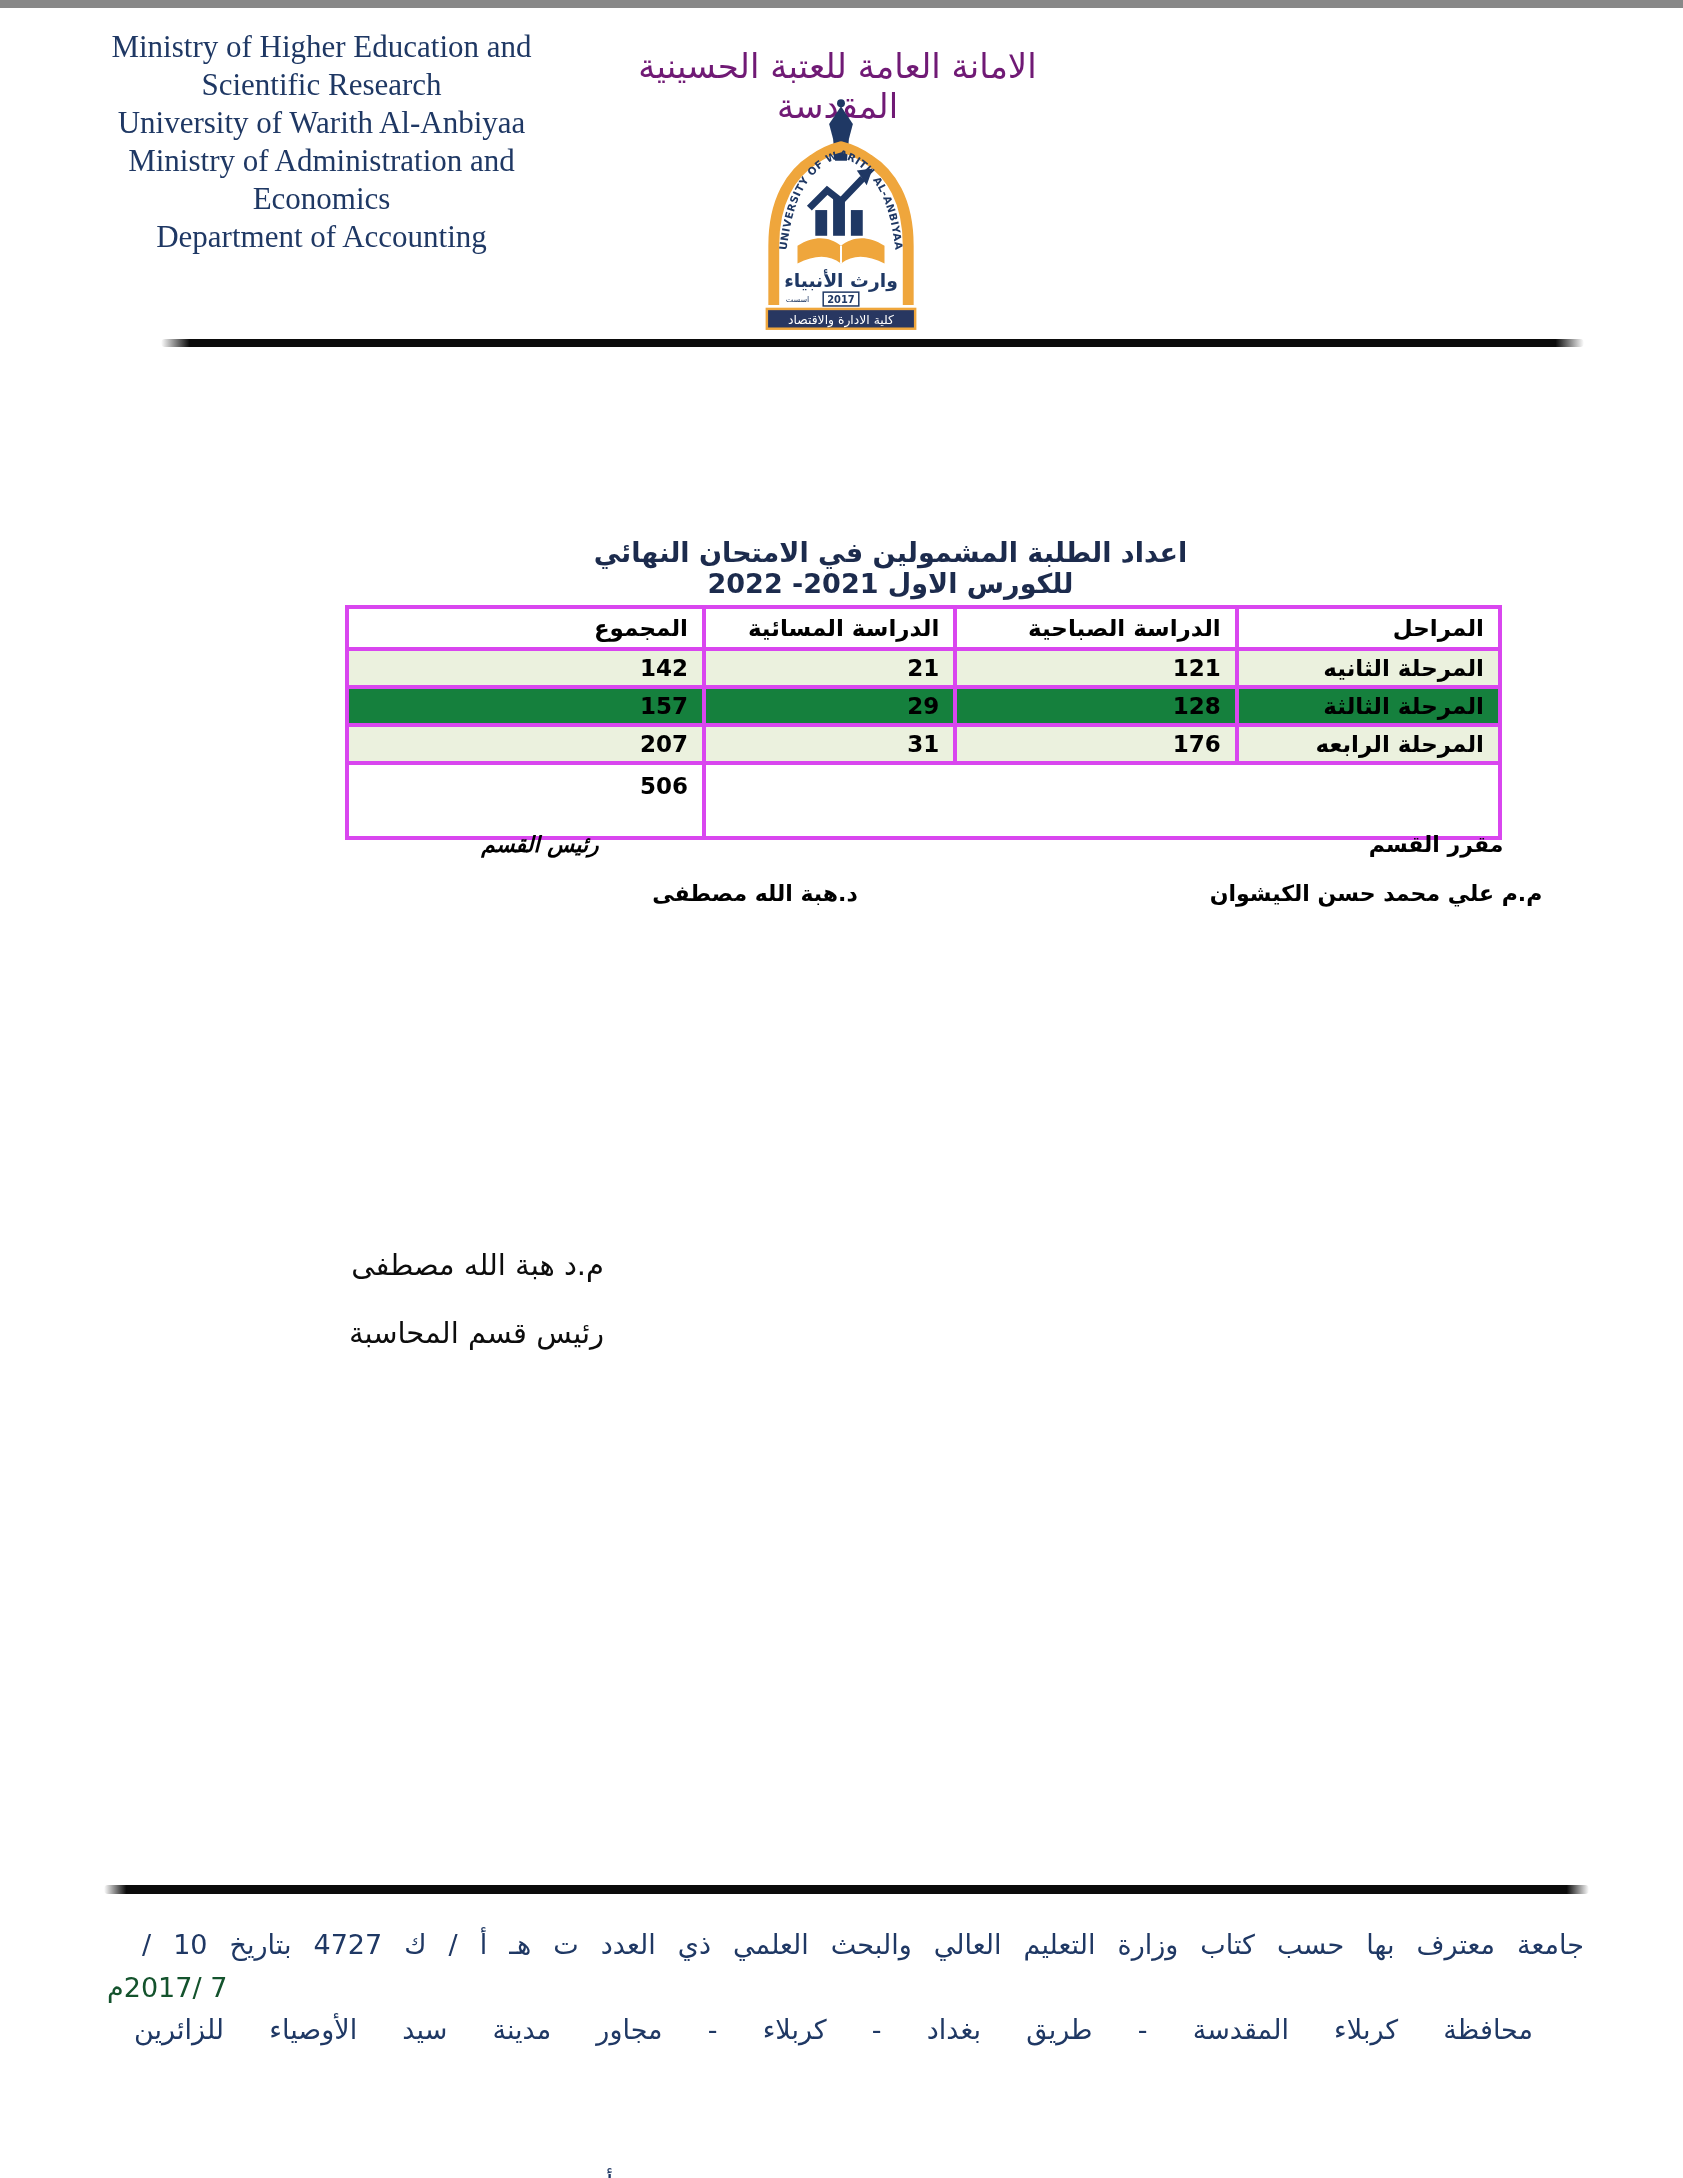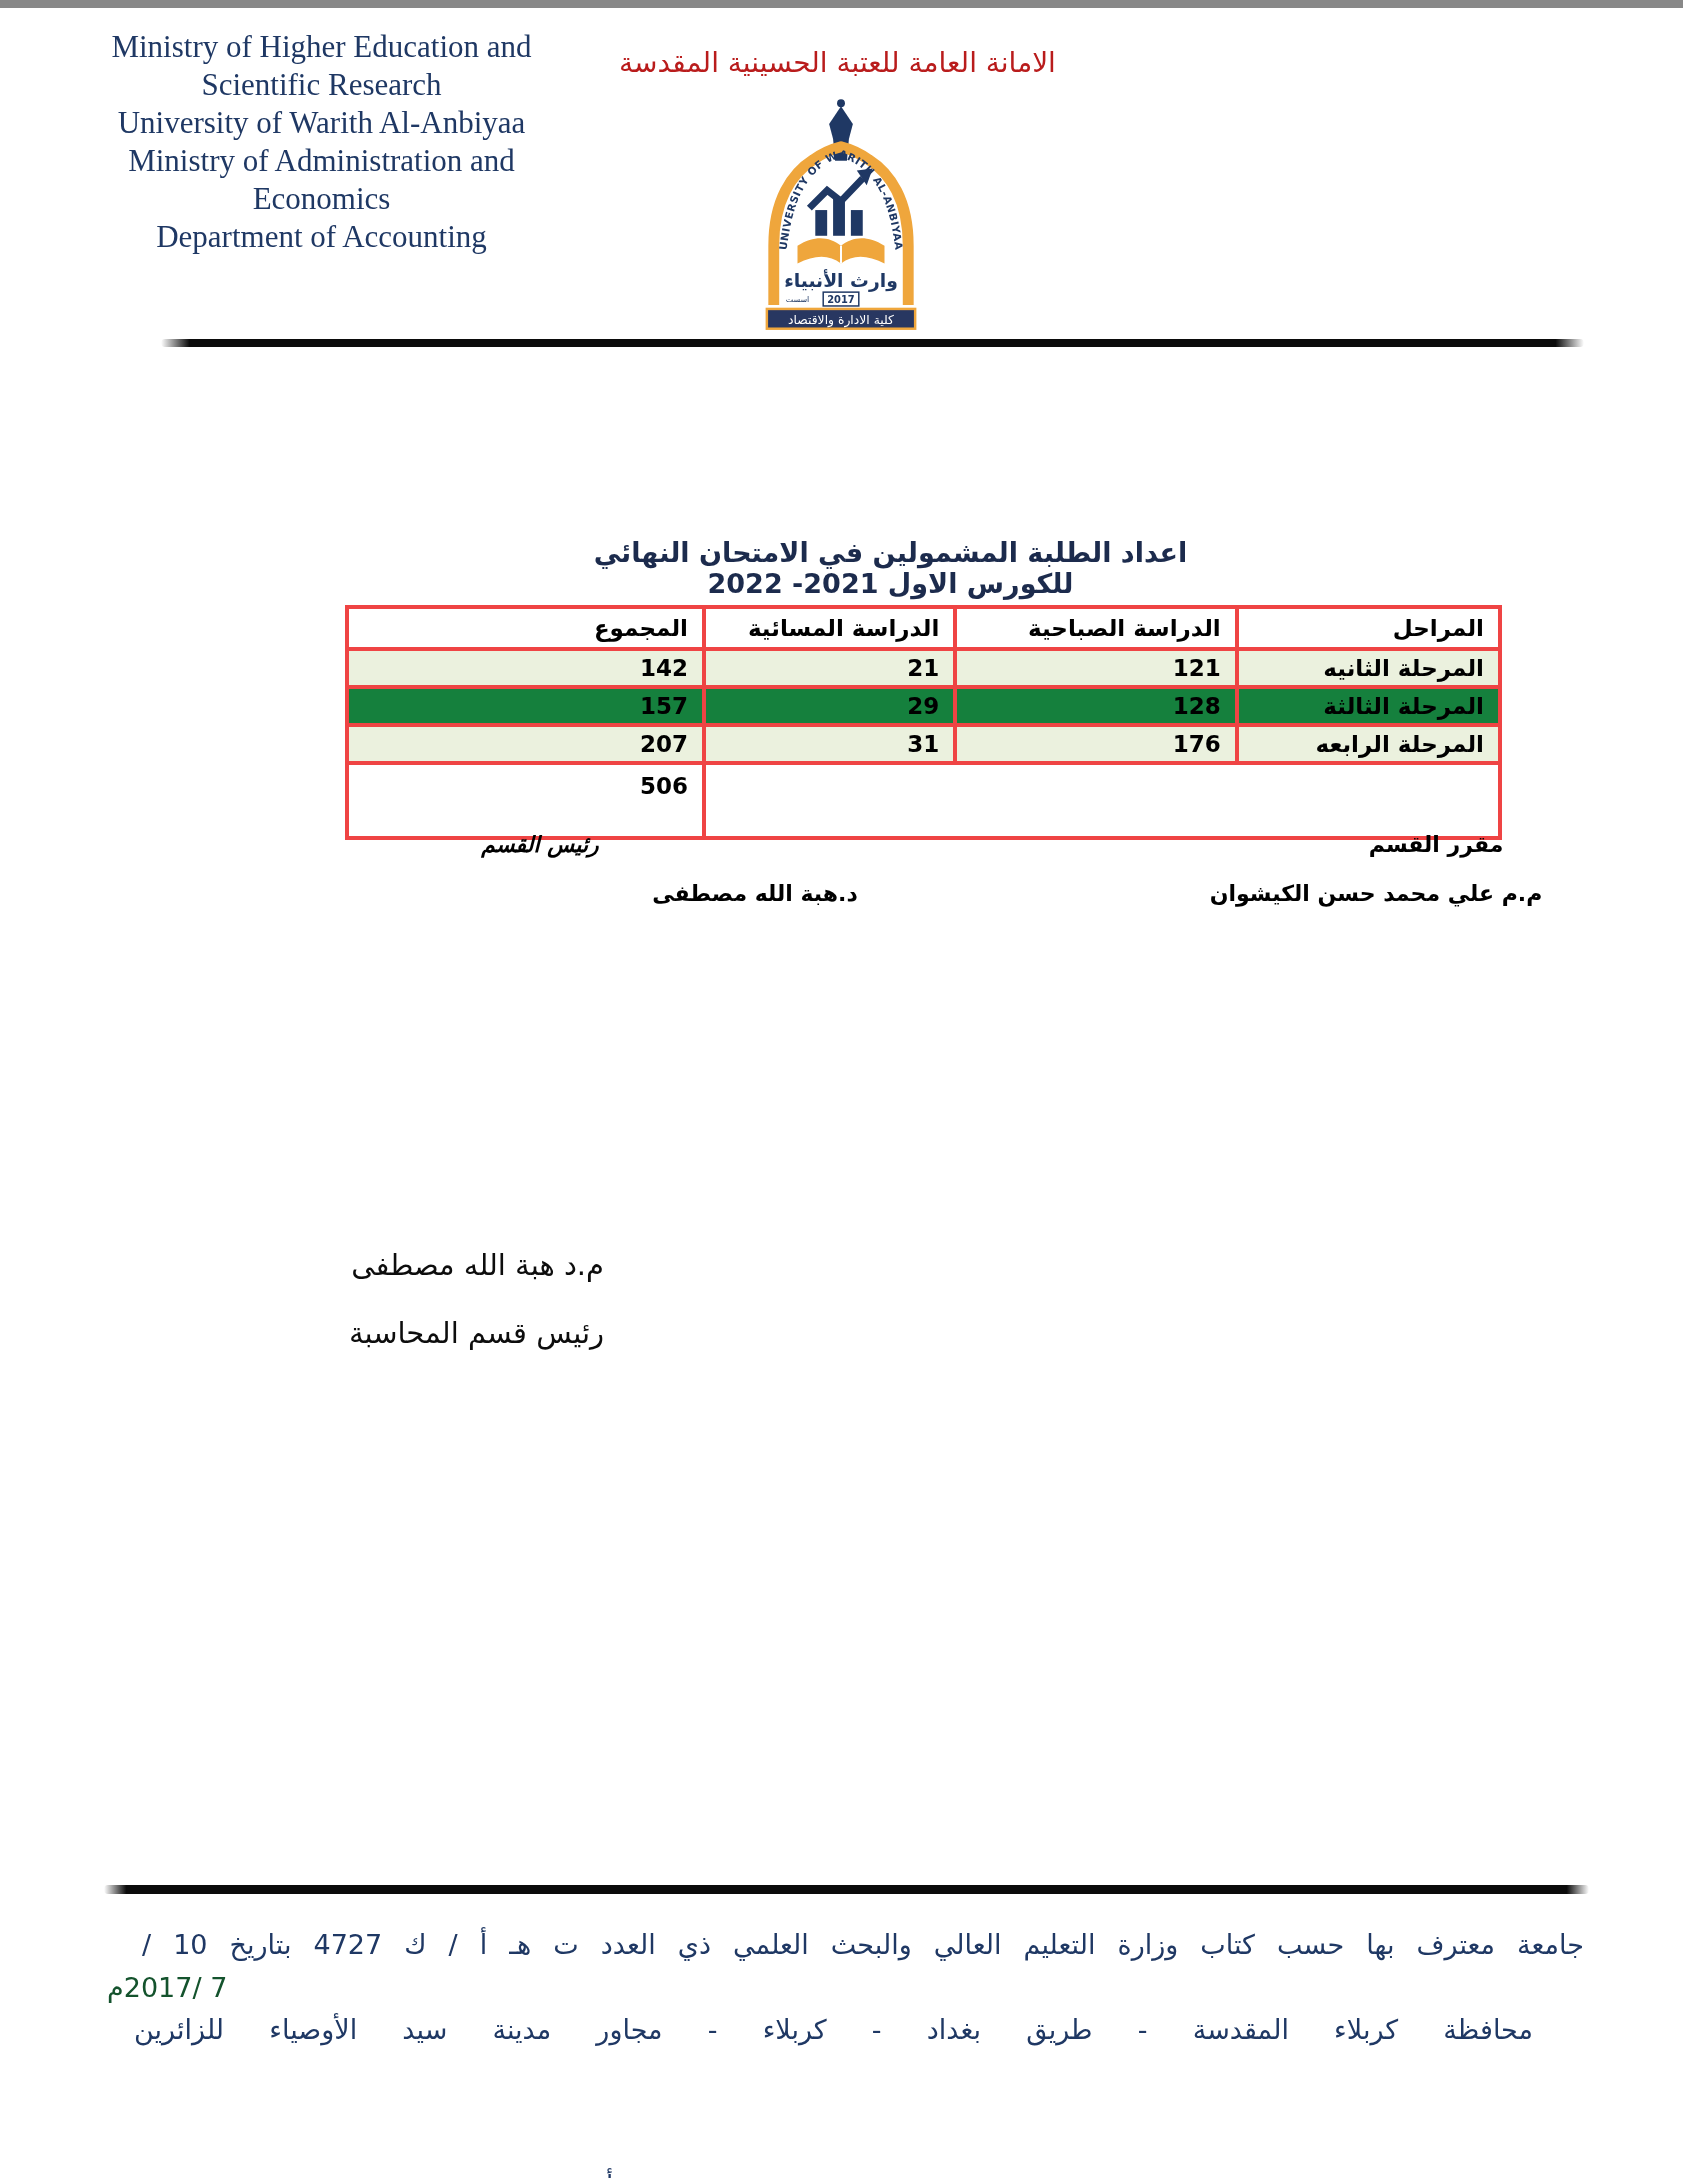--- a/index.html
+++ b/index.html
@@ -14,40 +14,40 @@
     left:94px;top:20px;width:455px;text-align:center;
     font-family:"Liberation Serif","DejaVu Serif",serif;
     font-size:31px;line-height:38px;color:#1F3864;
   }
   .ar-block{
     left:1178px;top:16px;width:465px;text-align:center;direction:rtl;
     font-size:33px;line-height:47px;color:#1F3864;
   }
   .secretariat{
     left:590px;top:38px;width:495px;text-align:center;direction:rtl;
-    font-size:28px;color:#b91c1c;
+    font-size:34px;color:#701a75;
   }
   .divider{
     left:161px;top:331px;width:1423px;height:8px;
     background:linear-gradient(90deg,rgba(0,0,0,0) 0%,#0b0b0b 2%,#0b0b0b 98%,rgba(0,0,0,0) 100%);
     border-radius:4px;
   }
   
   .doc-title{
     left:554px;top:529px;width:673px;text-align:center;direction:rtl;
     font-size:27px;font-weight:bold;color:#1c2b4d;
   }
   
   table.counts{
     position:absolute;left:345px;top:597px;width:1157px;
     border-collapse:collapse;direction:rtl;
     font-weight:bold;color:#000;
   }
   table.counts td,table.counts th{
-    border:4px solid #ef4444;
+    border:4px solid #d946ef;
     padding:2px 14px 2px 6px;
     text-align:start;vertical-align:middle;
     font-size:23px;
   }
   table.counts th{background:#fff;height:34px;font-size:23px;}
   tr.row-green td{background:#EBF1DE;}
   tr.row-white td{background:#15803d;}
   tr.data-row td{height:30px;}
   tr.total-row td{height:61px;background:#fff;vertical-align:top;padding-top:8px;}
   .col-stage{width:264px;}

